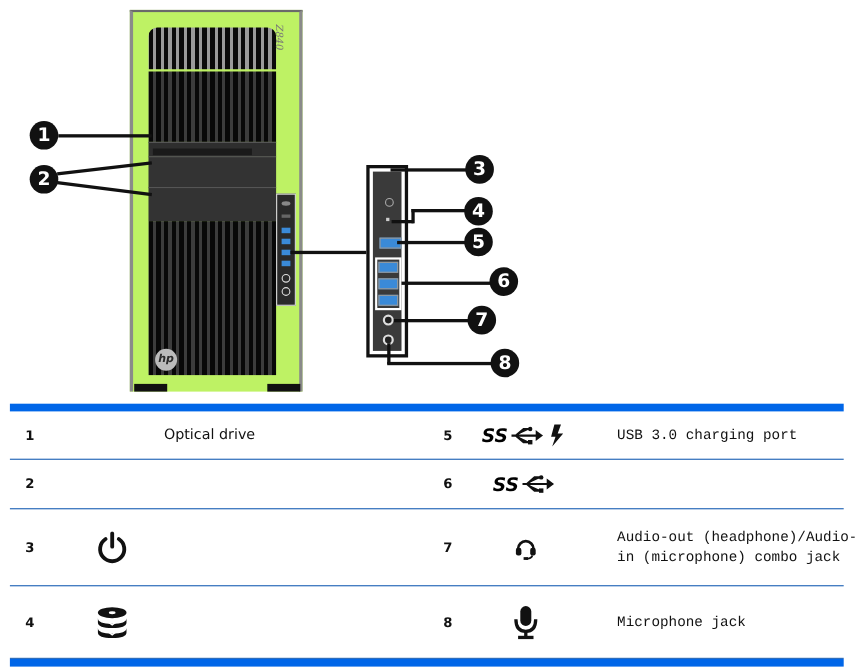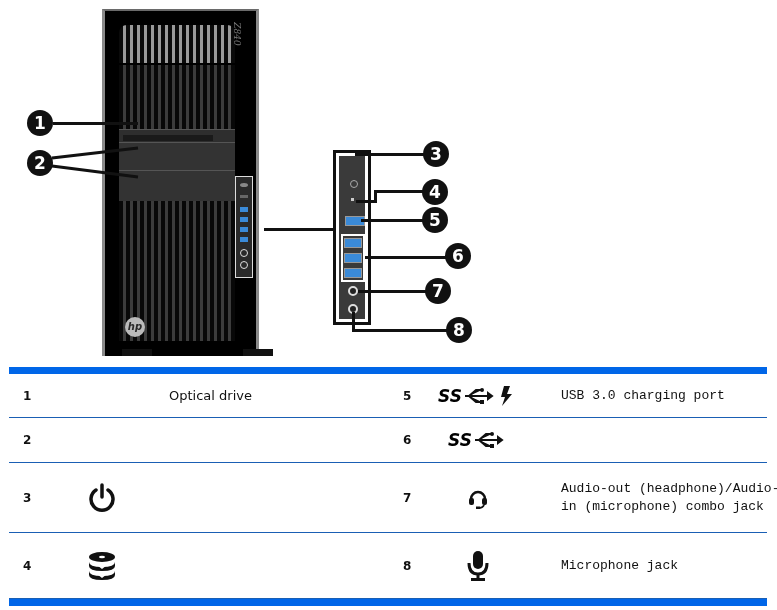--- a/index.html
+++ b/index.html
@@ -1,22 +1,22 @@
 <!DOCTYPE html>
 <html><head>
   <meta charset="utf-8">
   <style>
     html, body { margin: 0; padding: 0; background: #ffffff; }
     body { width: 777px; height: 610px; position: relative; overflow: hidden;
            font-family: "DejaVu Sans", sans-serif; color: #111; }
 
     
     .figure { position: absolute; left: 0; top: 0; width: 777px; height: 362px; }
-    .tower { position: absolute; left: 102px; top: 9px; width: 157px; height: 347px;
-             background: #000000; border-left: 3px solid #8a8a8a; border-right: 3px solid #8a8a8a;
+    .tower { position: absolute; left: 118px; top: 9px; width: 157px; height: 347px;
+             background: #bef264; border-left: 3px solid #8a8a8a; border-right: 3px solid #8a8a8a;
              border-top: 2px solid #6a6a6a; box-sizing: border-box; }
     .tower .vent-top { position: absolute; left: 14px; top: 14px; width: 116px; height: 38px;
              border-radius: 8px 8px 0 0;
              background: repeating-linear-gradient(90deg, #0a0a0a 0 4px, #9a9a9a 4px 7px); }
     .tower .grill { position: absolute; left: 14px; width: 116px;
              background: repeating-linear-gradient(90deg, #080808 0 4px, #3c3c3c 4px 7px); }
     .tower .grill.g1 { top: 54px; height: 64px; }
     .tower .grill.g2 { top: 190px; height: 140px; }
     .tower .bay { position: absolute; left: 14px; width: 116px; background: #333; border-top: 1px solid #555; }
     .tower .bay.optical { top: 118px; height: 12px; background: #2e2e2e; }
@@ -49,21 +49,21 @@
 
     
     .table { position: absolute; left: 9px; top: 367px; width: 758px; }
     .rule-thick { height: 7px; background: #0066e8; }
     .row { position: relative; border-bottom: 1px solid #1a5fb4; }
     .row:last-of-type { border-bottom: none; }
     .cell { position: absolute; top: 0; bottom: 0; display: flex; align-items: center; font-size: 13px; }
     .num { font-weight: bold; font-size: 12px; }
     .c-num1 { left: 14px; }
     .c-icon1 { left: 68px; width: 50px; justify-content: center; }
-    .c-desc1 { left: 160px; }
+    .c-desc1 { left: 140px; }
     .c-num2 { left: 394px; }
     .c-icon2 { left: 425px; width: 88px; justify-content: center; }
     .c-desc2 { left: 552px; line-height: 18px; width: 230px; font-family: Liberation Mono, monospace; }
     .r1 { height: 43px; }
     .r2 { height: 44px; }
     .r3 { height: 69px; }
     .r4 { height: 65px; }
     svg { display: block; }
   </style>
 </head>

